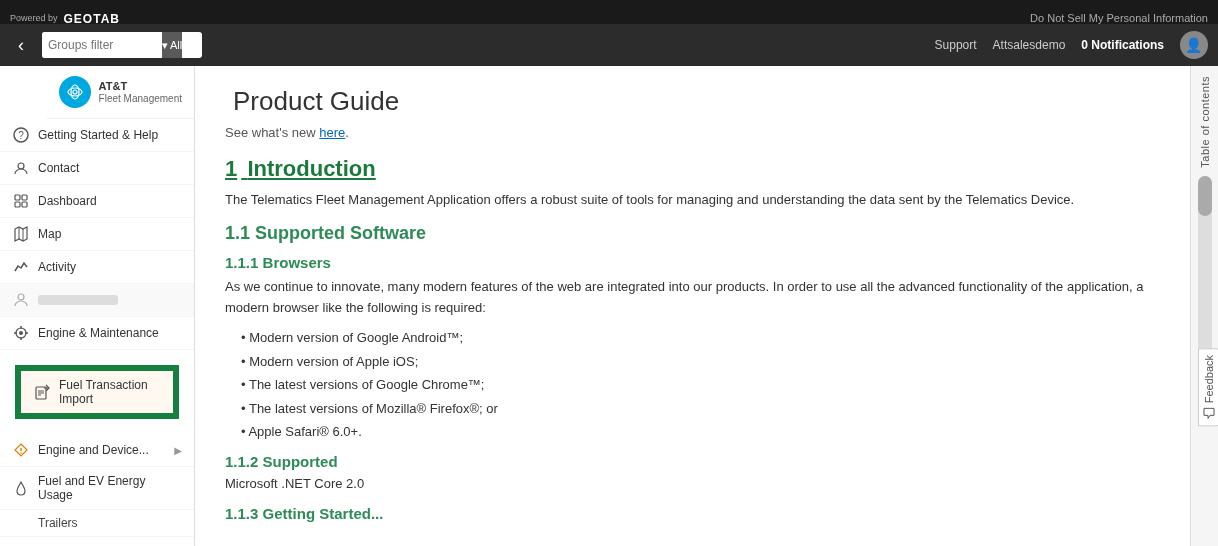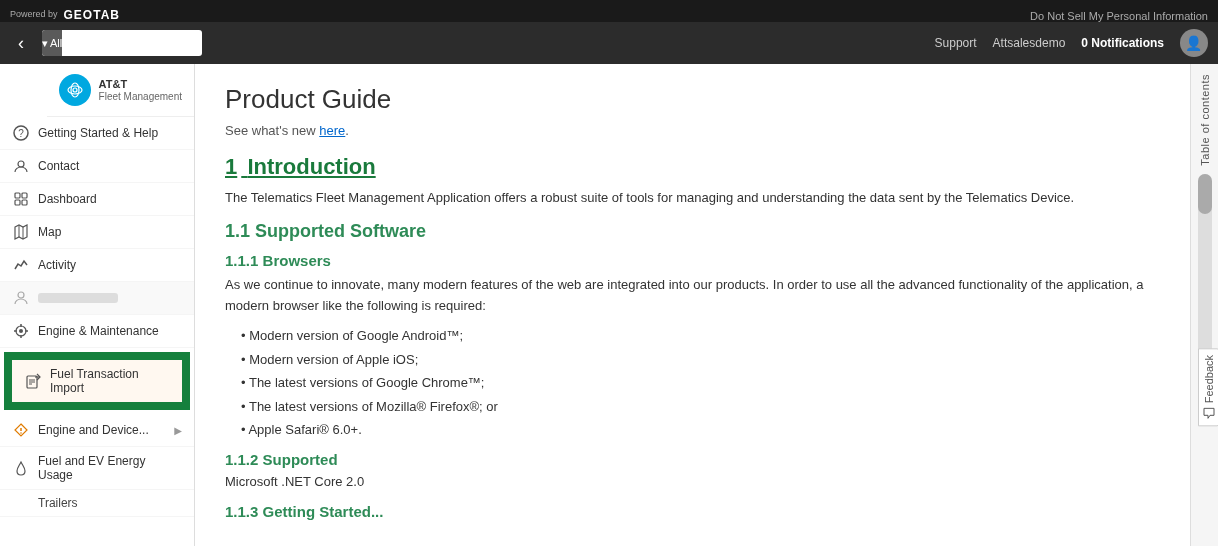--- a/index.html
+++ b/index.html
@@ -4,23 +4,23 @@
   <style>
     * { margin: 0; padding: 0; box-sizing: border-box; }
     body { font-family: Arial, sans-serif; font-size: 13px; background: #f0f0f0; width: 1218px; height: 546px; overflow: hidden; display: flex; flex-direction: column; }
 
     
     .top-bar {
       background: #1a1a1a;
       color: #ccc;
       height: 22px;
       display: flex;
-      align-items: flex-end;
+      align-items: flex-start;
       justify-content: space-between;
-      padding: 0 10px;
+      padding: 12px 10px;
       font-size: 11px;
       flex-shrink: 0;
     }
     .top-bar-left { display: flex; align-items: center; gap: 6px; }
     .geotab-logo { color: #fff; font-weight: bold; font-size: 12px; letter-spacing: 1px; }
     .powered-by { font-size: 9px; color: #aaa; line-height: 1.1; }
 
     
     .nav-bar {
       background: #2c2c2c;
@@ -152,21 +152,21 @@
 
     
     .content-area {
       flex: 1;
       background: #fff;
       overflow-y: auto;
       padding: 20px 30px;
       position: relative;
     }
 
-    .product-guide-title { font-size: 26px; font-weight: normal; color: #333; margin-bottom: 8px; }
+    .product-guide-title { font-size: 26px; font-weight: normal; color: #333; margin-bottom: 8px; margin-left: 8px; }
     .see-whats-new { font-size: 13px; color: #555; margin-bottom: 16px; }
     .see-whats-new a { color: #0066cc; }
 
     .section-heading-1 { font-size: 22px; font-weight: bold; color: #1a7a3c; margin-bottom: 8px; margin-top: 8px; text-decoration: underline; }
     .section-heading-1 span { font-size: 22px; color: #1a7a3c; margin-right: 4px; }
 
     .section-heading-11 { font-size: 18px; color: #2e8b57; font-weight: bold; margin-bottom: 6px; margin-top: 12px; }
     .section-heading-111 { font-size: 15px; color: #2e8b57; font-weight: bold; margin-bottom: 6px; margin-top: 10px; }
     .section-heading-112 { font-size: 15px; color: #2e8b57; font-weight: bold; margin-bottom: 4px; margin-top: 10px; }
 
@@ -242,20 +242,21 @@
   <div class="top-bar-left">
     <span class="powered-by">Powered by</span>
     <span class="geotab-logo">GEOTAB</span>
   </div>
   <span style="cursor:pointer; color:#aaa;">Do Not Sell My Personal Information</span>
 </div>
 
 <div class="nav-bar">
   <button class="nav-back-btn">‹</button>
   <div class="nav-search-area">
+    <input class="nav-search-input" type="text" placeholder="Groups filter" style="">
     <button class="nav-dropdown-btn">
       <span>▾ All</span>
     </button>
   </div>
   <div class="nav-right">
     <a href="#">Support</a>
     <span>Attsalesdemo</span>
     <span class="notifications-badge">0 Notifications</span>
     <span class="user-icon">👤</span>
   </div>
@@ -351,21 +352,21 @@
               <circle cx="8" cy="8" r="2" fill="#555"></circle>
               <line x1="8" y1="1" x2="8" y2="4" stroke="#555" stroke-width="1.5"></line>
               <line x1="8" y1="12" x2="8" y2="15" stroke="#555" stroke-width="1.5"></line>
               <line x1="1" y1="8" x2="4" y2="8" stroke="#555" stroke-width="1.5"></line>
               <line x1="12" y1="8" x2="15" y2="8" stroke="#555" stroke-width="1.5"></line>
             </svg>
         </span>
         <span class="sidebar-item-label">Engine &amp; Maintenance</span>
       </div>
 
-      <div class="sidebar-item highlighted" style="border: 8px solid #15803d; background: #fff8f0; margin: 4px;">
+      <div class="sidebar-item highlighted" style="border: 6px solid #15803d; background: #fff8f0; margin: 15px;">
         <span class="sidebar-icon">
           <svg width="16" height="16" viewBox="0 0 16 16">
               <rect x="2" y="3" width="10" height="12" rx="1" fill="none" stroke="#555" stroke-width="1.2"></rect>
               <line x1="4" y1="7" x2="10" y2="7" stroke="#555" stroke-width="1"></line>
               <line x1="4" y1="9" x2="10" y2="9" stroke="#555" stroke-width="1"></line>
               <line x1="4" y1="11" x2="7" y2="11" stroke="#555" stroke-width="1"></line>
               <path d="M12 1 L15 4 L12 7" fill="none" stroke="#555" stroke-width="1.2"></path>
               <line x1="10" y1="4" x2="15" y2="4" stroke="#555" stroke-width="1.2"></line>
             </svg>
         </span>

